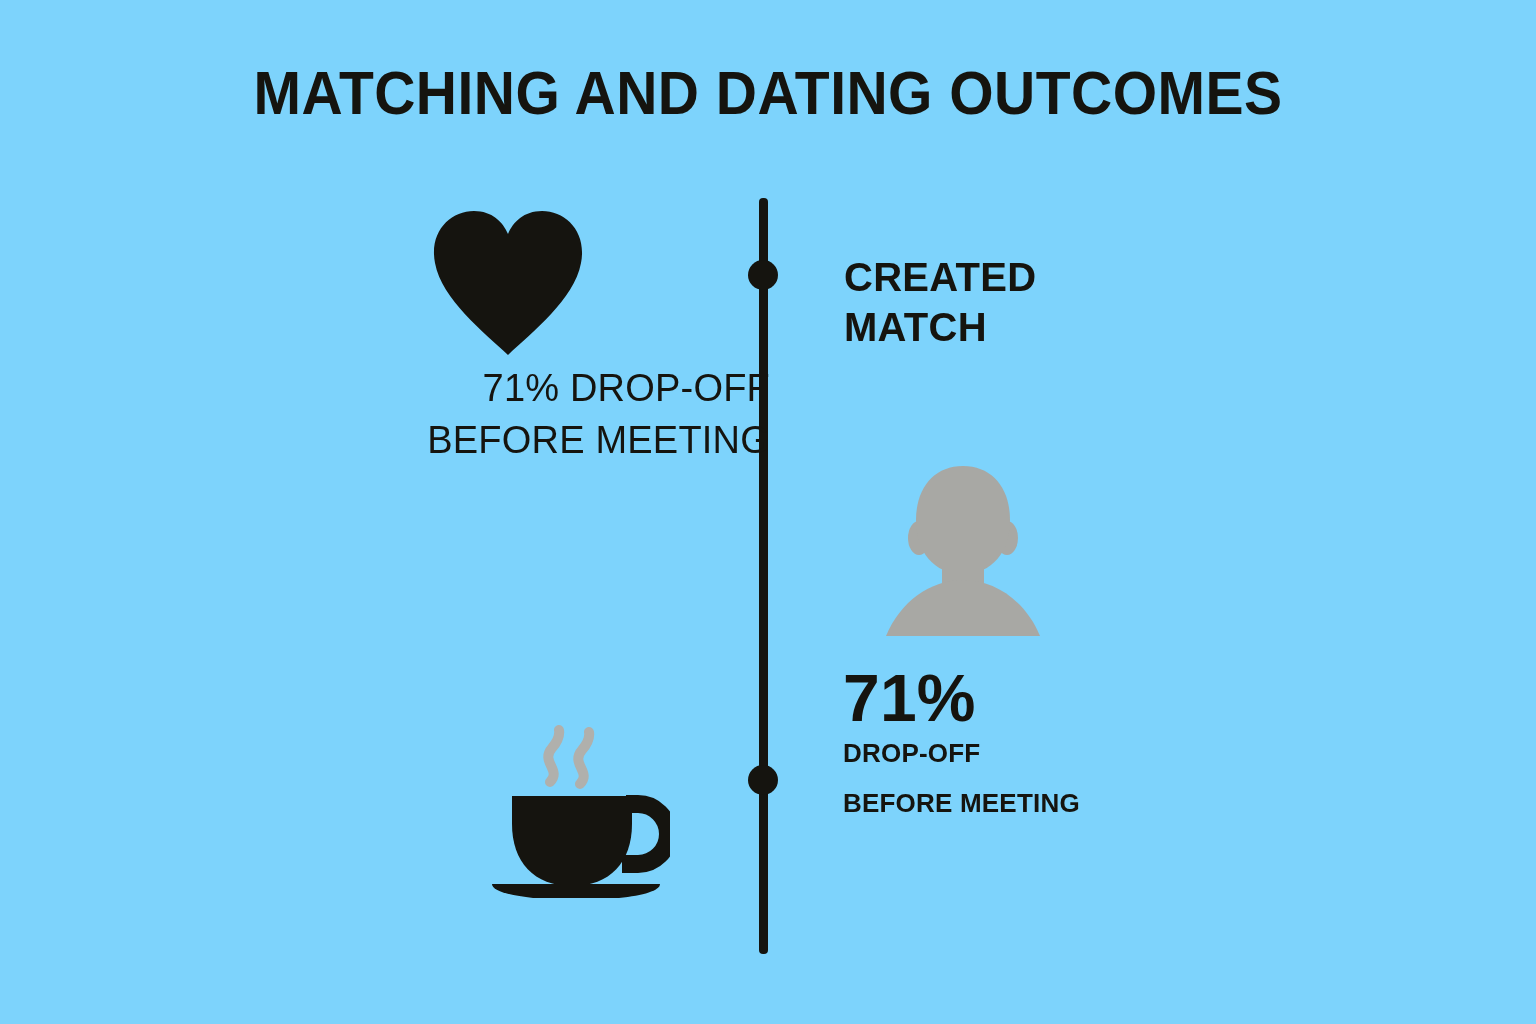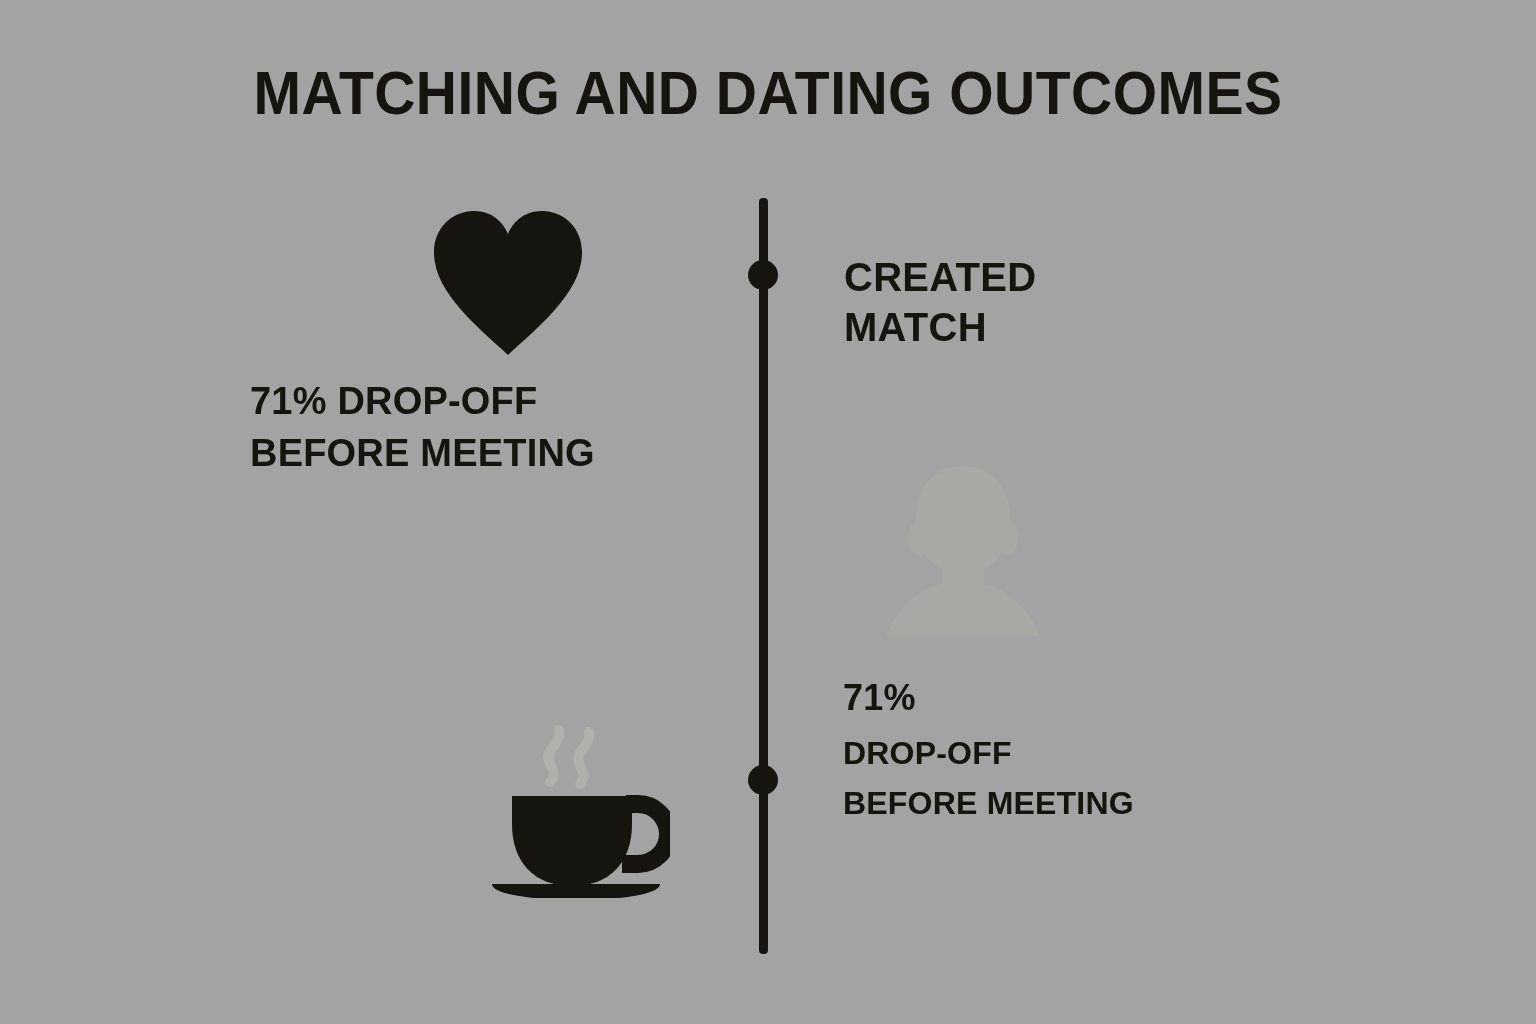--- a/index.html
+++ b/index.html
@@ -11,21 +11,21 @@
     height: 1024px;
     background: #faf7f0;
     font-family: "Liberation Sans", sans-serif;
     color: #15140f;
     overflow: hidden;
   }
   #canvas {
     position: relative;
     width: 1536px;
     height: 1024px;
-    background: #a3a3a3;
+    background: #7dd3fc;
   }
 
   
   #title {
     position: absolute;
     top: 58px;
     left: 0;
     width: 1536px;
     text-align: center;
     font-size: 62px;
@@ -63,26 +63,26 @@
   #heart-icon {
     position: absolute;
     left: 432px;
     top: 208px;
     width: 152px;
     height: 148px;
   }
   #left-caption {
     position: absolute;
     left: 250px;
-    top: 375px;
+    top: 362px;
     width: 520px;
-    text-align: left;
+    text-align: right;
     font-size: 38px;
     line-height: 52px;
-    font-weight: 700;
+    font-weight: 400;
     letter-spacing: 0.2px;
     color: #15140f;
   }
   #coffee-icon {
     position: absolute;
     left: 480px;
     top: 722px;
     width: 190px;
     height: 176px;
   }
@@ -104,29 +104,29 @@
     top: 462px;
     width: 190px;
     height: 180px;
   }
   #dropoff-block {
     position: absolute;
     left: 843px;
     top: 668px;
   }
   #dropoff-pct {
-    font-size: 36px;
+    font-size: 66px;
     line-height: 60px;
     font-weight: 700;
     letter-spacing: 0.2px;
     color: #15140f;
   }
   #dropoff-line1,
   #dropoff-line2 {
-    font-size: 32px;
+    font-size: 26px;
     line-height: 50px;
     font-weight: 700;
     letter-spacing: 0.2px;
     color: #15140f;
   }
 </style>
 </head>
 <body>
 
 <div id="canvas">

